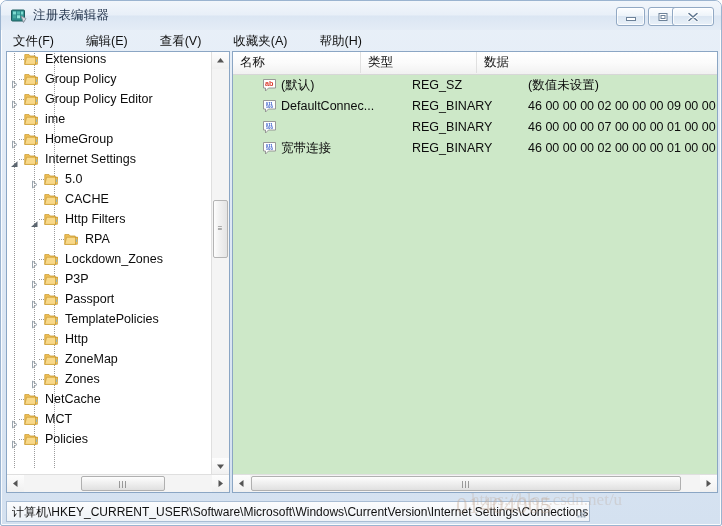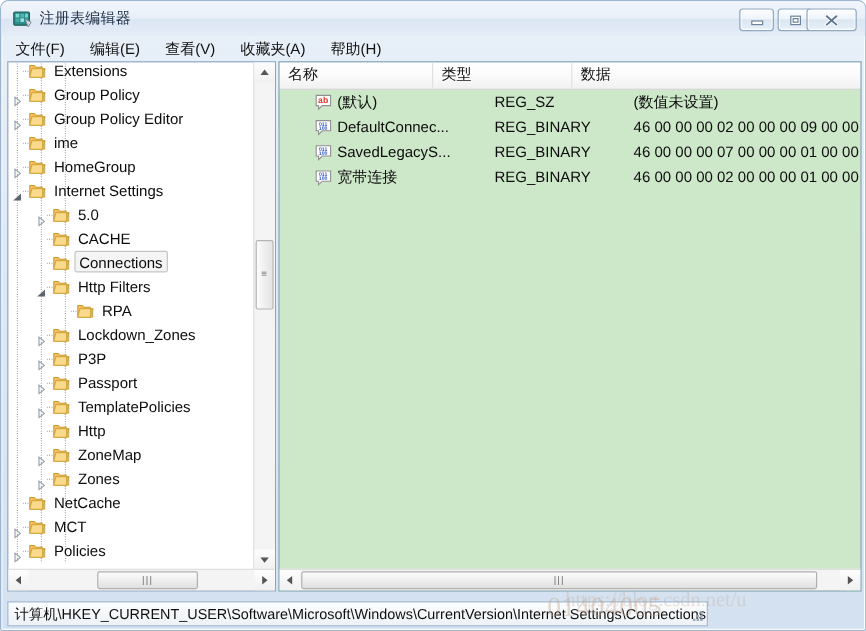--- a/index.html
+++ b/index.html
@@ -66,21 +66,21 @@
 
   
   #menubar {
     position: absolute;
     left: 0; top: 30px;
     width: 720px; height: 20px;
     padding-left: 8px;
     box-sizing: border-box;
     display: flex;
     align-items: center;
-    gap: 13px;
+    gap: 24px;
   }
   .menu-item {
     font-size: 12.5px;
     color: #111;
     padding: 1px 4px;
     white-space: nowrap;
     cursor: default;
   }
 
   
@@ -460,30 +460,20 @@
             </div>
             <div class="tree-row">
               <span class="dashstub" style="left: 32px; width: 7px;"></span>
               <span class="fold" style="left: 37px;"><svg width="15" height="14" viewBox="0 0 15 14">
                   <path d="M0.8 2.6 L5 2.6 L6.2 4 L11.2 4 L11.2 12.4 L0.8 12.4 Z" fill="#f0c059" stroke="#c99a2e" stroke-width="0.8"></path>
                   <path d="M2.6 5.2 L13.6 5.2 L11.6 12.4 L0.8 12.4 Z" fill="#f9d98a" stroke="#cfa23c" stroke-width="0.8"></path>
                   <rect x="11.6" y="5.6" width="1.7" height="6.6" fill="#f0c059" stroke="#c99a2e" stroke-width="0.7"></rect>
                   <rect x="12.0" y="7.4" width="0.9" height="2.4" fill="#7fb8d8"></rect>
                 </svg></span>
               <span class="lbl" style="left: 55px;">CACHE</span>
-            </div>
-            <div class="tree-row selected">
-              <span class="dashstub" style="left: 32px; width: 7px;"></span>
-              <span class="fold" style="left: 37px;"><svg width="15" height="14" viewBox="0 0 15 14">
-                  <path d="M0.8 2.6 L5 2.6 L6.2 4 L11.2 4 L11.2 12.4 L0.8 12.4 Z" fill="#f0c059" stroke="#c99a2e" stroke-width="0.8"></path>
-                  <path d="M2.6 5.2 L13.6 5.2 L11.6 12.4 L0.8 12.4 Z" fill="#f9d98a" stroke="#cfa23c" stroke-width="0.8"></path>
-                  <rect x="11.6" y="5.6" width="1.7" height="6.6" fill="#f0c059" stroke="#c99a2e" stroke-width="0.7"></rect>
-                  <rect x="12.0" y="7.4" width="0.9" height="2.4" fill="#7fb8d8"></rect>
-                </svg></span>
-              <span class="lbl" style="left: 55px;">Connections</span>
             </div>
             <div class="tree-row">
               <span class="tw" style="left: 23px;"><svg width="9" height="9" viewBox="0 0 9 9">
                   <path d="M1 7 L7.5 7 L7.5 1.2 Z" fill="#5c6670"></path>
                 </svg></span>
               <span class="dashstub" style="left: 32px; width: 7px;"></span>
               <span class="fold" style="left: 37px;"><svg width="15" height="14" viewBox="0 0 15 14">
                   <path d="M0.8 2.6 L5 2.6 L6.2 4 L11.2 4 L11.2 12.4 L0.8 12.4 Z" fill="#f0c059" stroke="#c99a2e" stroke-width="0.8"></path>
                   <path d="M2.6 5.2 L13.6 5.2 L11.6 12.4 L0.8 12.4 Z" fill="#f9d98a" stroke="#cfa23c" stroke-width="0.8"></path>
                   <rect x="11.6" y="5.6" width="1.7" height="6.6" fill="#f0c059" stroke="#c99a2e" stroke-width="0.7"></rect>
@@ -687,21 +677,20 @@
             <span class="val-name">DefaultConnec...</span>
             <span class="val-type">REG_BINARY</span>
             <span class="val-data">46 00 00 00 02 00 00 00 09 00 00 00 00 0</span>
           </div>
           <div class="val-row">
             <span class="val-icon"><svg width="15" height="15" viewBox="0 0 15 15">
                 <path d="M1.5 1.5 L13.5 1.5 L13.5 10 L6.5 10 L3.5 13 L3.5 10 L1.5 10 Z" fill="#ffffff" stroke="#8f8f8f" stroke-width="0.9"></path>
                 <text x="7.3" y="5.6" font-family="Liberation Sans, sans-serif" font-size="4.3" font-weight="bold" fill="#2b52c4" text-anchor="middle">011</text>
                 <text x="7.3" y="9.4" font-family="Liberation Sans, sans-serif" font-size="4.3" font-weight="bold" fill="#2b52c4" text-anchor="middle">100</text>
               </svg></span>
-            <span class="val-name">SavedLegacyS...</span>
             <span class="val-type">REG_BINARY</span>
             <span class="val-data">46 00 00 00 07 00 00 00 01 00 00 00 00 0</span>
           </div>
           <div class="val-row">
             <span class="val-icon"><svg width="15" height="15" viewBox="0 0 15 15">
                 <path d="M1.5 1.5 L13.5 1.5 L13.5 10 L6.5 10 L3.5 13 L3.5 10 L1.5 10 Z" fill="#ffffff" stroke="#8f8f8f" stroke-width="0.9"></path>
                 <text x="7.3" y="5.6" font-family="Liberation Sans, sans-serif" font-size="4.3" font-weight="bold" fill="#2b52c4" text-anchor="middle">011</text>
                 <text x="7.3" y="9.4" font-family="Liberation Sans, sans-serif" font-size="4.3" font-weight="bold" fill="#2b52c4" text-anchor="middle">100</text>
               </svg></span>
             <span class="val-name">宽带连接</span>

